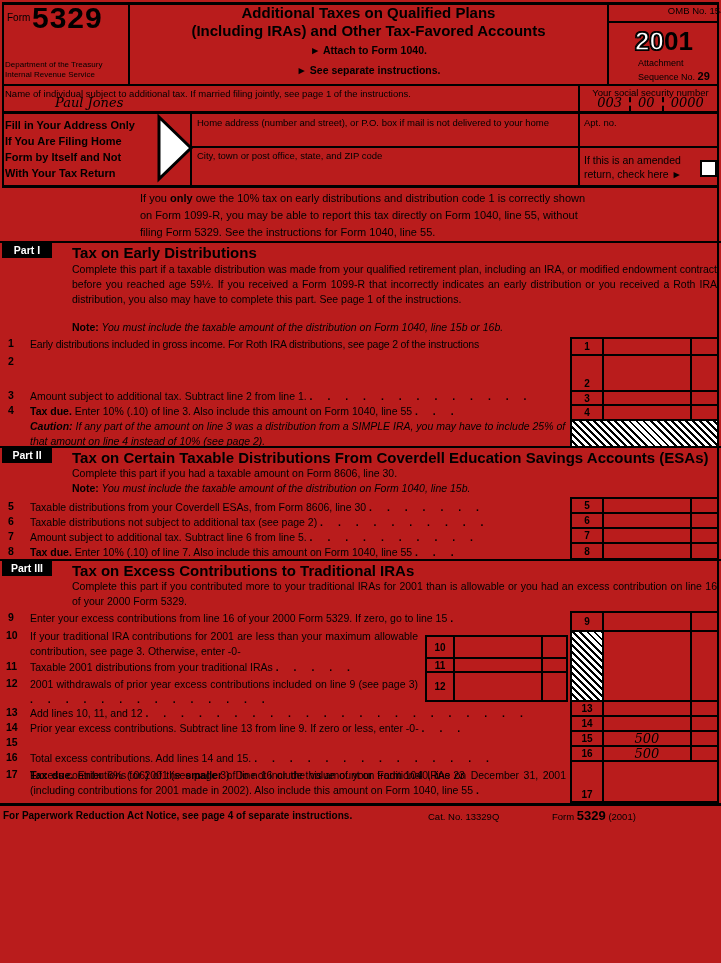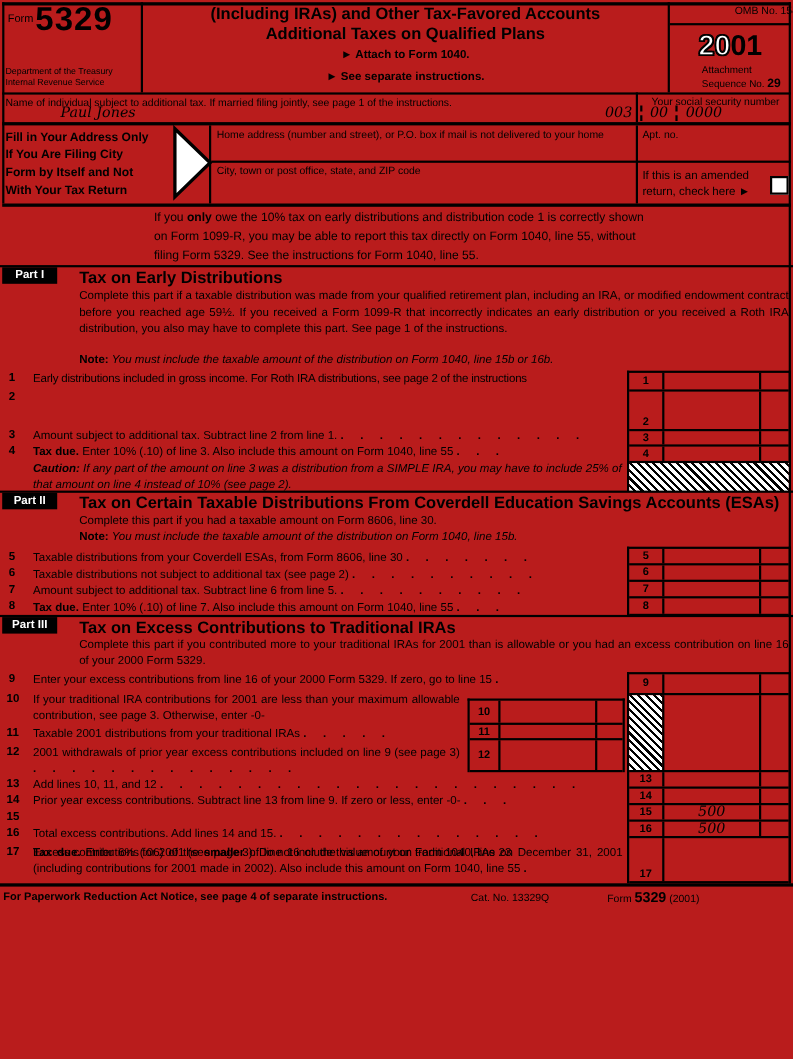--- a/index.html
+++ b/index.html
@@ -54,50 +54,50 @@
   <div class="vline" style="left:607px;top:2px;width:2px;height:82px;"></div>
 
   <span class="abs" style="left:7px;top:12px;font-size:10px;">Form</span>
   <span class="abs b" style="left:32px;top:1px;font-size:30px;letter-spacing:1px;">5329</span>
   <div class="abs" style="left:5px;top:60px;font-size:8px;line-height:10px;">
     <div>Department of the Treasury</div>
     <div>Internal Revenue Service</div>
   </div>
 
   <div class="abs b" style="left:130px;top:4px;width:477px;text-align:center;font-size:15px;line-height:18px;">
+    <div>Additional Taxes on Qualified Plans</div>
     <div>(Including IRAs) and Other Tax-Favored Accounts</div>
-    <div>Additional Taxes on Qualified Plans</div>
   </div>
   <div class="abs b" style="left:130px;top:44px;width:477px;text-align:center;font-size:10.5px;">► Attach to Form 1040.</div>
   <div class="abs b" style="left:130px;top:64px;width:477px;text-align:center;font-size:10.5px;">► See separate instructions.</div>
 
   <div class="abs" style="left:609px;top:5px;width:110px;text-align:right;font-size:9.5px;margin-left:36px;">OMB No. 1545-0203</div>
   <div class="hline" style="left:609px;top:21px;width:110px;height:2px;"></div>
   <div class="abs" style="left:609px;top:26px;width:110px;text-align:center;font-size:26px;font-weight:bold;">
     <span class="yr-outline">20</span><span>01</span>
   </div>
   <div class="abs" style="left:638px;top:58px;font-size:9px;">Attachment</div>
   <div class="abs" style="left:638px;top:70px;font-size:9px;">
     <span>Sequence No.</span>
     <span class="b" style="font-size:11px;">29</span>
   </div>
 
   <div class="hline" style="left:2px;top:84px;width:717px;height:2px;"></div>
   <div class="lab abs" style="left:5px;top:88px;">Name of individual subject to additional tax. If married filing jointly, see page 1 of the instructions.</div>
   <div class="hand abs" style="left:55px;top:95px;">Paul Jones</div>
   <div class="vline" style="left:578px;top:84px;width:2px;height:27px;"></div>
   <div class="lab abs" style="left:582px;top:87px;width:137px;text-align:center;">Your social security number</div>
-  <div class="abs hand" style="left:550px;top:95px;width:137px;text-align:left;">
+  <div class="abs hand" style="left:582px;top:95px;width:137px;text-align:center;">
     <span>003</span><span class="ssn-sep"></span><span>00</span><span class="ssn-sep"></span><span>0000</span>
   </div>
 
   <div class="hline" style="left:2px;top:111px;width:717px;height:3px;"></div>
   <div class="abs b" style="left:5px;top:117px;font-size:11px;line-height:16px;">
     <div>Fill in Your Address Only</div>
-    <div>If You Are Filing City</div>
+    <div>If You Are Filing Home</div>
     <div>Form by Itself and Not</div>
     <div>With Your Tax Return</div>
   </div>
   <svg class="abs" style="left:155px;top:113px;" width="40" height="70">
     <polygon points="4,4 36,35 4,66" fill="#fff" stroke="#000" stroke-width="3"></polygon>
   </svg>
   <div class="vline" style="left:190px;top:114px;width:2px;height:71px;"></div>
   <div class="vline" style="left:578px;top:114px;width:2px;height:71px;"></div>
   <div class="lab abs" style="left:197px;top:117px;">Home address (number and street), or P.O. box if mail is not delivered to your home</div>
   <div class="abs" style="left:192px;top:130px;width:386px;height:15px;"></div>

